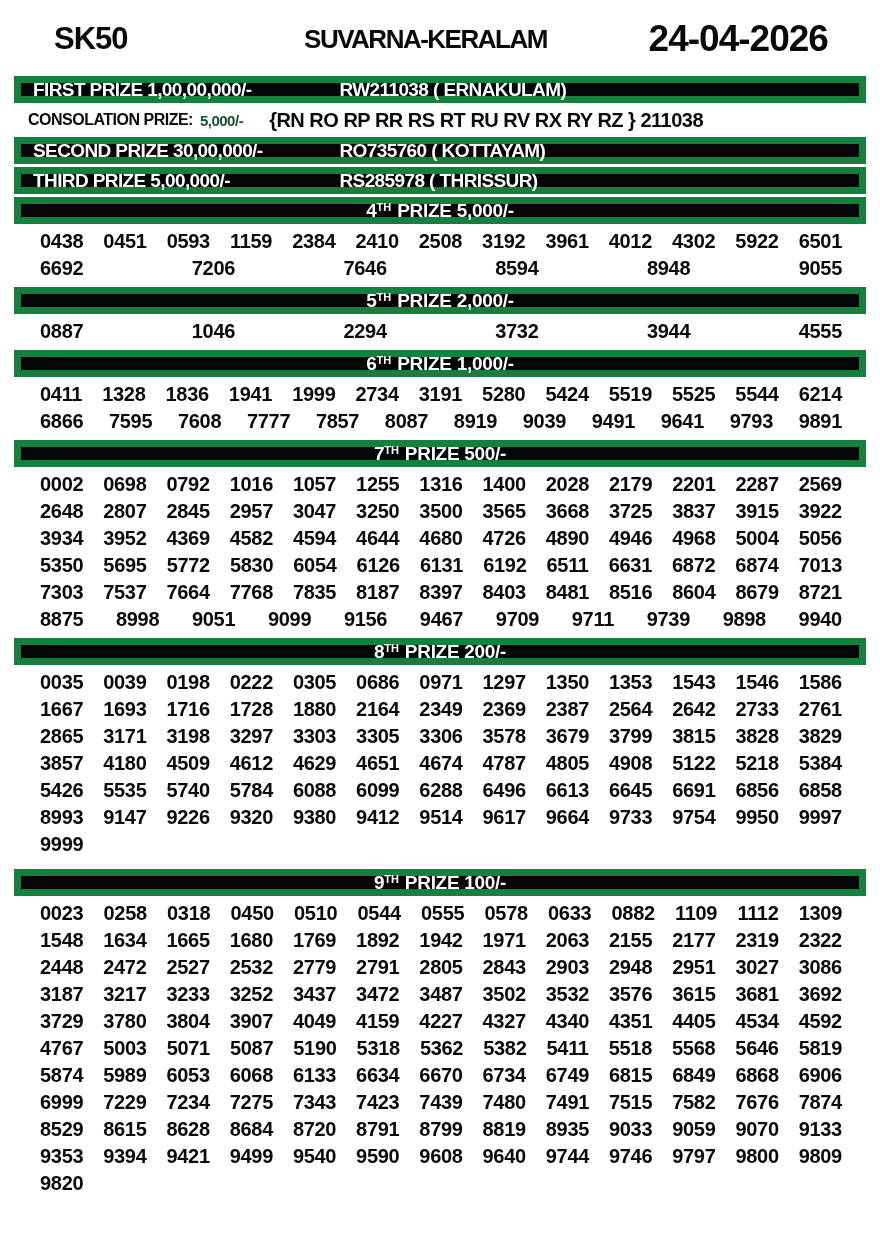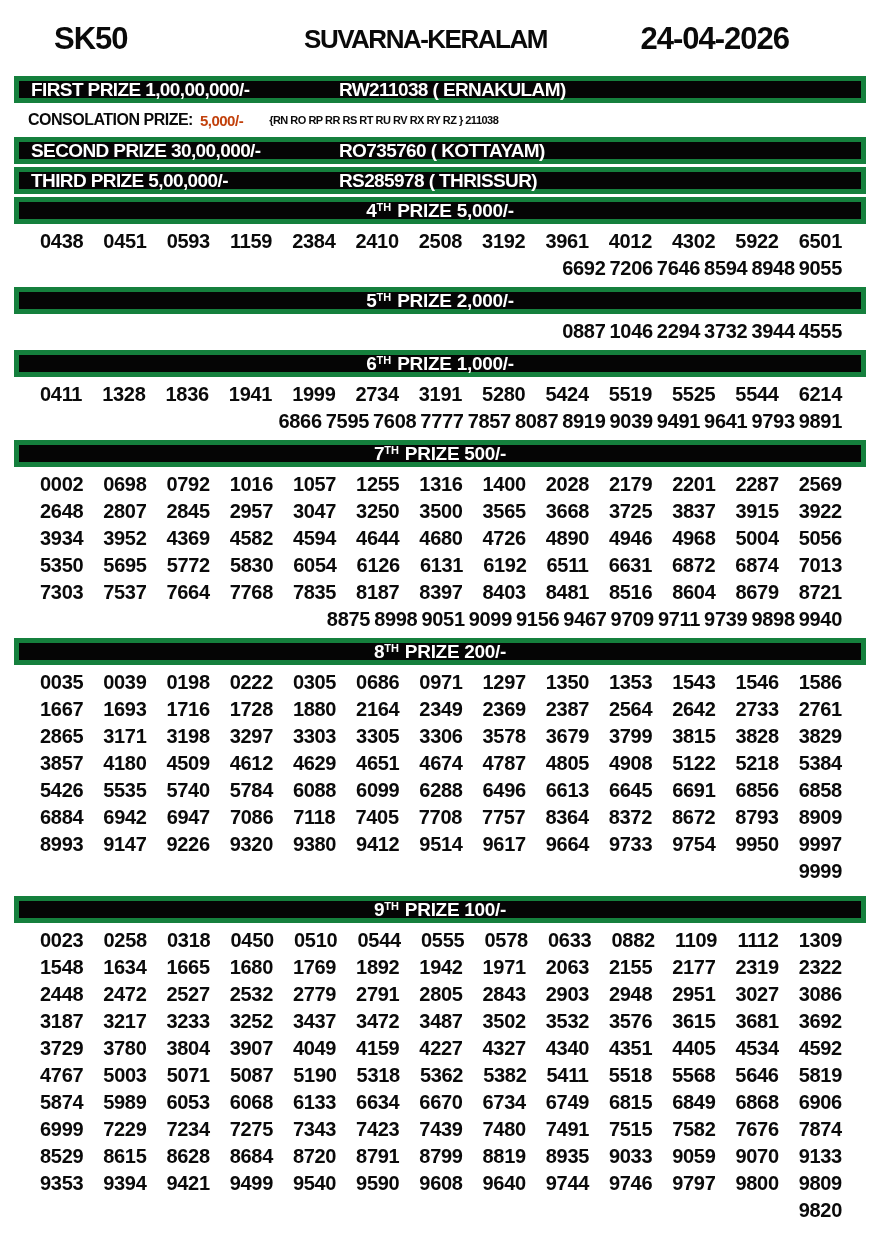--- a/index.html
+++ b/index.html
@@ -16,30 +16,30 @@
 
   
   .header {
     display: flex; align-items: center;
     padding: 16px 30px 0 40px;
     height: 62px;
     margin-bottom: 14px;
   }
   .code  { font-size: 31px; letter-spacing: -1px; width: 20%; }
   .title { font-size: 26px; letter-spacing: -1.5px; flex: 1; text-align: center; }
-  .date  { font-size: 31px; letter-spacing: -1px; width: 25%; text-align: left; }
+  .date  { font-size: 37px; letter-spacing: -1px; width: 25%; text-align: center; }
 
   
   .bar {
     background: #050505; color: #fff;
     height: 27px;
     display: flex; align-items: center;
     margin: 3px 0;
     position: relative;
-    border: 5px solid #15803d;
+    border: 7px solid #15803d;
   }
   .prize-bar .plabel {
     margin-left: 12px;
     font-size: 19px; letter-spacing: -0.6px;
     white-space: nowrap;
   }
   .prize-bar .pwinner {
     position: absolute; left: 38%;
     font-size: 19px; letter-spacing: -0.6px;
     white-space: nowrap;
@@ -47,31 +47,31 @@
 
   
   .consolation {
     height: 28px;
     display: flex; align-items: center;
     margin: 2px 0;
     background: #fff;
   }
   .clabel  { margin-left: 14px; font-size: 16px; letter-spacing: -0.5px; }
   .camount { margin-left: 7px;  font-size: 15px; letter-spacing: -0.5px; }
-  .cseries { margin-left: 26px; font-size: 11px; letter-spacing: -0.5px; }
+  .cseries { margin-left: 26px; font-size: 20px; letter-spacing: -0.5px; }
 
   
   .section-header { justify-content: center; }
   .section-header span { font-size: 19px; letter-spacing: -0.3px; }
   .section-header sup { font-size: 11px; line-height: 1; margin: -6px 1px 0 0; }
   .section:last-of-type { margin-top: 9px; }
 
   .nums { padding: 1px 24px 2px 26px; }
   .num-row {
-    display: flex; justify-content: flex-end; gap: 4px;
+    display: flex; justify-content: space-between; gap: 4px;
     height: 27px; align-items: center;
   }
   .num-row.full { justify-content: space-between; gap: 12px; }
   .num {
     font-size: 20px; letter-spacing: -0.3px;
     white-space: nowrap;
   }
 </style>
 </head>
 <body>
@@ -84,21 +84,21 @@
     <div class="date">24-04-2026</div>
   </div>
 
   <div class="bar prize-bar">
     <span class="plabel">FIRST PRIZE 1,00,00,000/-</span>
     <span class="pwinner">RW211038 ( ERNAKULAM)</span>
   </div>
 
   <div class="consolation">
     <span class="clabel">CONSOLATION PRIZE:</span>
-    <span class="camount" style="color: #c2410c;">5,000/-</span>
+    <span class="camount" style="color: #14532d;">5,000/-</span>
     <span class="cseries">{RN RO RP RR RS RT RU RV RX RY RZ } 211038</span>
   </div>
 
   <div class="bar prize-bar">
     <span class="plabel">SECOND PRIZE 30,00,000/-</span>
     <span class="pwinner">RO735760 ( KOTTAYAM)</span>
   </div>
 
   <div class="bar prize-bar">
     <span class="plabel">THIRD PRIZE 5,00,000/-</span>
@@ -366,35 +366,20 @@
             <span class="num">6099</span>
             <span class="num">6288</span>
             <span class="num">6496</span>
             <span class="num">6613</span>
             <span class="num">6645</span>
             <span class="num">6691</span>
             <span class="num">6856</span>
             <span class="num">6858</span>
           </div>
           <div class="num-row full">
-            <span class="num">6884</span>
-            <span class="num">6942</span>
-            <span class="num">6947</span>
-            <span class="num">7086</span>
-            <span class="num">7118</span>
-            <span class="num">7405</span>
-            <span class="num">7708</span>
-            <span class="num">7757</span>
-            <span class="num">8364</span>
-            <span class="num">8372</span>
-            <span class="num">8672</span>
-            <span class="num">8793</span>
-            <span class="num">8909</span>
-          </div>
-          <div class="num-row full">
             <span class="num">8993</span>
             <span class="num">9147</span>
             <span class="num">9226</span>
             <span class="num">9320</span>
             <span class="num">9380</span>
             <span class="num">9412</span>
             <span class="num">9514</span>
             <span class="num">9617</span>
             <span class="num">9664</span>
             <span class="num">9733</span>

